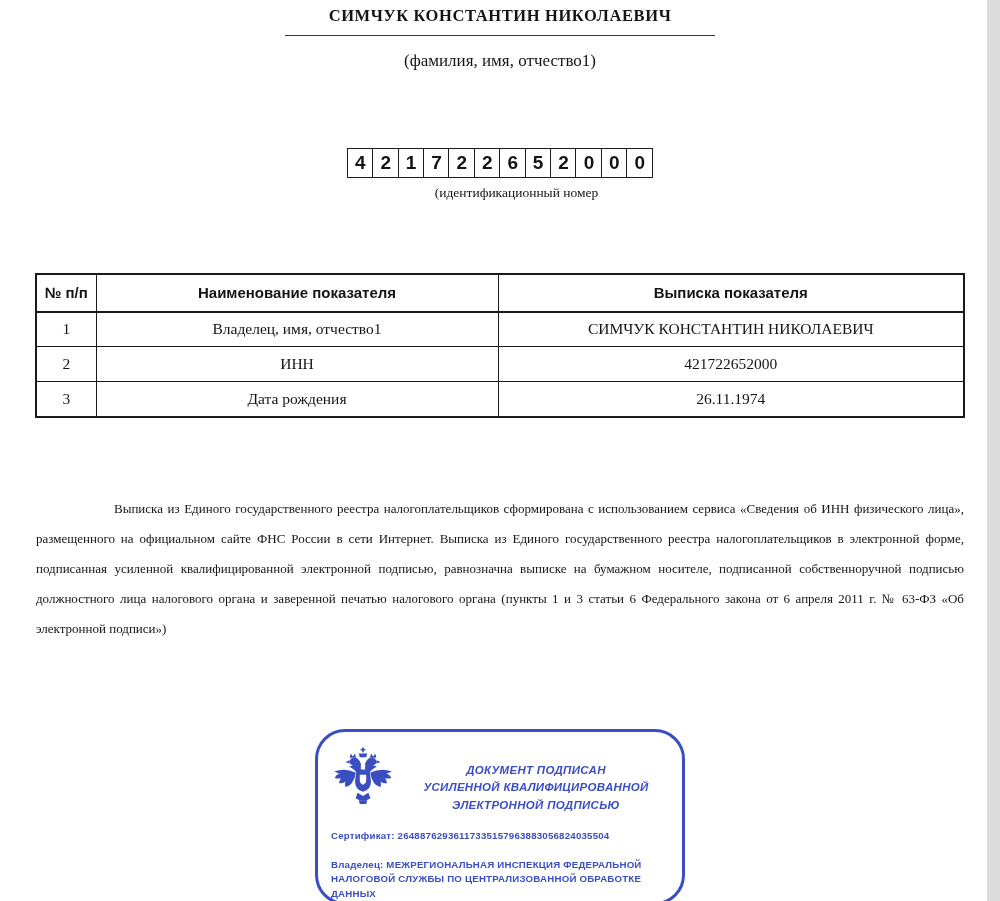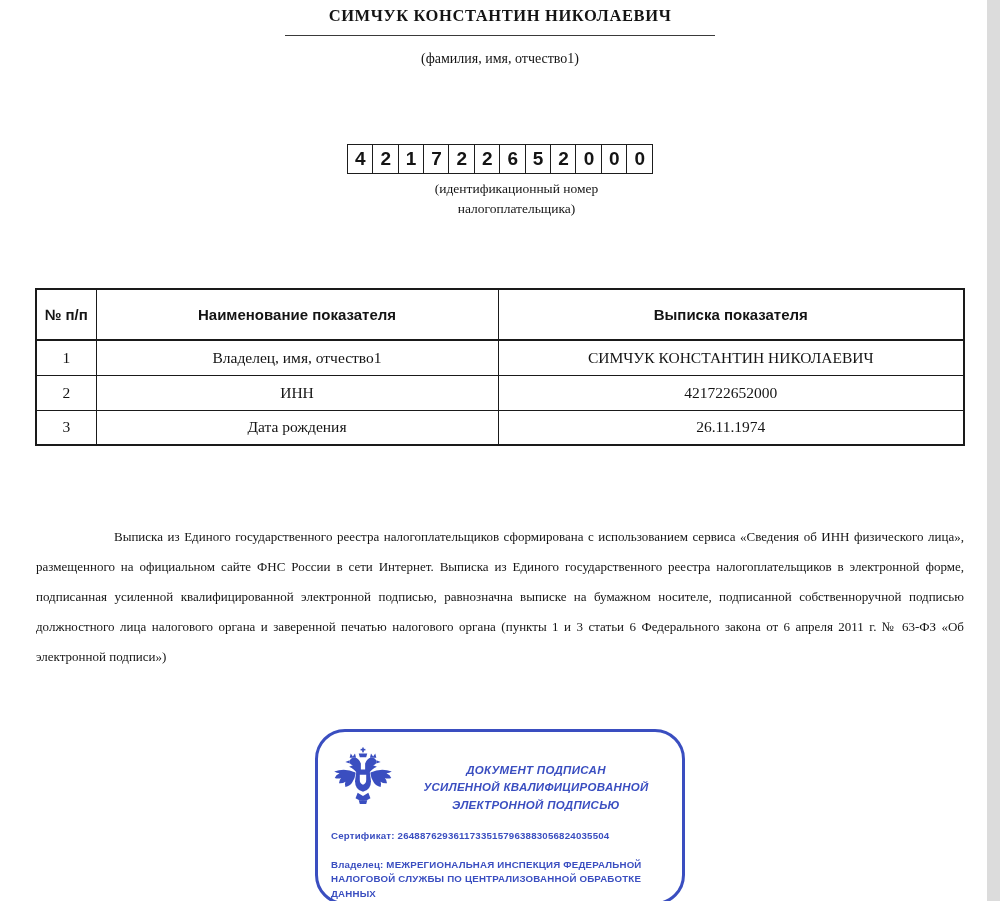--- a/index.html
+++ b/index.html
@@ -17,21 +17,21 @@
   .doc-title {
     display: inline-block;
     font-weight: bold;
     font-size: 16.5px;
     letter-spacing: 0.6px;
     padding: 0 44px 9px 44px;
     border-bottom: 1.5px solid #3a3a3a;
   }
   .title-caption {
     text-align: center;
-    font-size: 14px;
+    font-size: 17px;
     margin-top: 15px;
   }
 
   
   .inn-row {
     display: flex;
     justify-content: center;
     margin-top: 77px;
   }
   .digit-cell {
@@ -63,21 +63,21 @@
   table.main th, table.main td {
     border: 1.2px solid #1a1a1a;
     text-align: center;
     vertical-align: middle;
   }
   table.main { border: 2.2px solid #1a1a1a; }
   table.main th {
     font-family: "Liberation Sans", sans-serif;
     font-weight: bold;
     font-size: 15px;
-    height: 51px;
+    height: 38px;
     border-bottom: 2.4px solid #1a1a1a;
   }
   table.main td {
     font-size: 15.5px;
     height: 35px;
   }
   .col-num { width: 60px; }
   .col-name { width: 402px; }
   .col-val { width: 466px; }
 
@@ -149,21 +149,20 @@
     <span class="digit-cell">2</span>
     <span class="digit-cell">6</span>
     <span class="digit-cell">5</span>
     <span class="digit-cell">2</span>
     <span class="digit-cell">0</span>
     <span class="digit-cell">0</span>
     <span class="digit-cell">0</span>
   </div>
   <div class="inn-caption">
     <div>(идентификационный номер</div>
-    <div>налогоплательщика)</div>
   </div>
 
   <table class="main">
     <colgroup>
       <col class="col-num">
         <col class="col-name">
         <col class="col-val">
     </colgroup>
     <thead>
       <tr>

